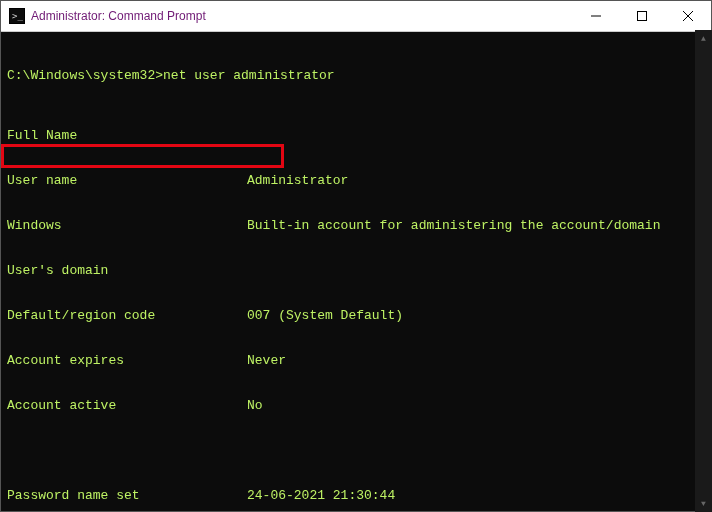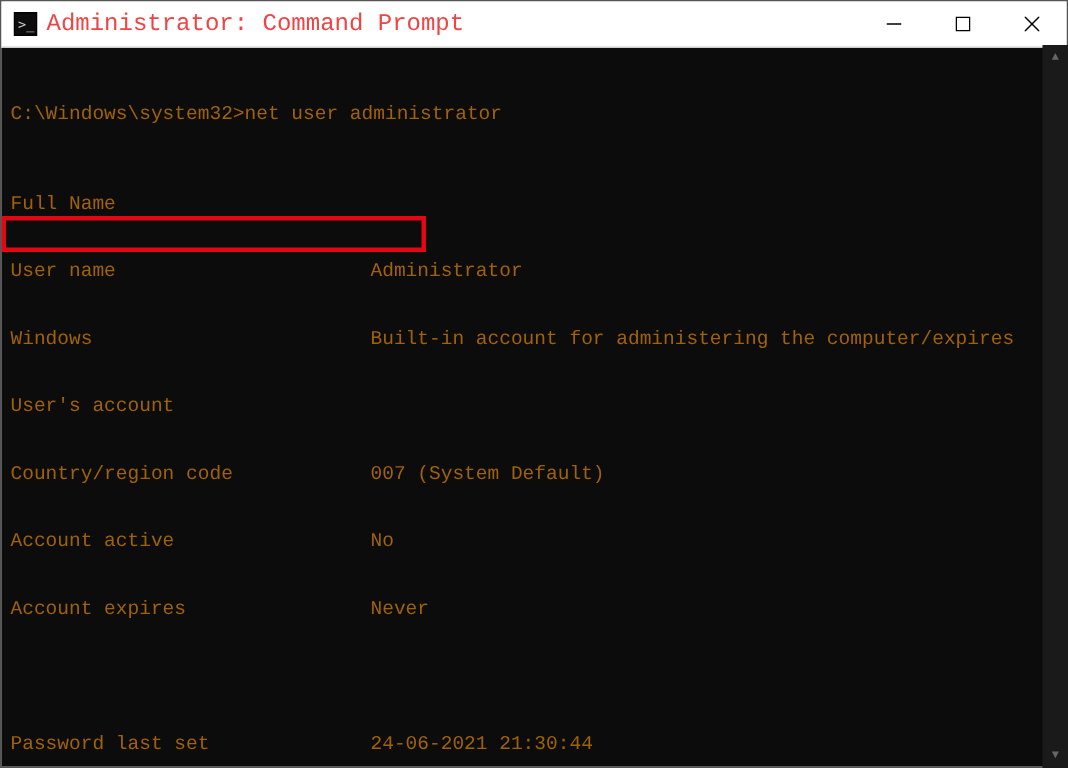--- a/index.html
+++ b/index.html
@@ -1,24 +1,24 @@
 <!DOCTYPE html>
 <html><head>
 <meta charset="utf-8">
 <style>
   html,body{margin:0;padding:0;font-family:"Consolas","Courier New",monospace;background:#888}
   .window{width:712px;height:512px;background:#fff;border:1px solid #555;box-sizing:border-box;display:flex;flex-direction:column}
   .titlebar{height:30px;background:#fff;display:flex;align-items:center;border-bottom:1px solid #ccc}
   .app-icon{width:16px;height:16px;margin:0 6px 0 8px;display:inline-block}
   .app-icon svg{display:block}
-  .title-text{font-family:Liberation Mono, monospace;font-size:16px;color:#ef4444;flex:0 0 auto}
+  .title-text{font-family:Liberation Sans, sans-serif;font-size:12px;color:#701a75;flex:0 0 auto}
   .spacer{flex:1}
   .winbtn{width:46px;height:30px;display:flex;align-items:center;justify-content:center;font-family:"Segoe UI",Arial,sans-serif;font-size:12px;color:#000;cursor:default}
   .winbtn svg{display:block}
-  .terminal{flex:1;background:#0c0c0c;color:#a16207;font-size:13px;line-height:15px;padding:6px 0 0 6px;white-space:pre;overflow:hidden;position:relative}
+  .terminal{flex:1;background:#0c0c0c;color:#bef264;font-size:13px;line-height:15px;padding:6px 0 0 6px;white-space:pre;overflow:hidden;position:relative}
   .row{display:block}
   .col1{display:inline-block;min-width:240px;vertical-align:top}
   .col2{display:inline-block;vertical-align:top}
   .highlight-outline{position:absolute;border:3px solid #e30613;pointer-events:none}
   .scrollbar{position:absolute;right:0;top:30px;bottom:0;width:17px;background:#1a1a1a;display:flex;flex-direction:column;align-items:center}
   .sb-btn{width:17px;height:17px;display:flex;align-items:center;justify-content:center;color:#666;font-size:8px}
   .sb-track{flex:1;width:17px}
 </style>
 </head>
 <body>
@@ -51,27 +51,27 @@
           <line x1="10" y1="0" x2="0" y2="10" stroke="#000" stroke-width="1"></line>
         </svg>
       </div>
   </div>
 
   <div class="terminal">
     <div class="row"><span>C:\Windows\system32&gt;</span><span>net user administrator</span></div>
 
     <div class="row"><span class="col1">Full Name</span><span class="col2"></span></div>
     <div class="row"><span class="col1">User name</span><span class="col2">Administrator</span></div>
-    <div class="row"><span class="col1">Windows</span><span class="col2">Built-in account for administering the computer/expires</span></div>
-    <div class="row"><span class="col1">User's account</span><span class="col2"></span></div>
-    <div class="row"><span class="col1">Country/region code</span><span class="col2">007 (System Default)</span></div>
+    <div class="row"><span class="col1">Windows</span><span class="col2">Built-in account for administering the account/domain</span></div>
+    <div class="row"><span class="col1">User's domain</span><span class="col2"></span></div>
+    <div class="row"><span class="col1">Default/region code</span><span class="col2">007 (System Default)</span></div>
+    <div class="row"><span class="col1">Account expires</span><span class="col2">Never</span></div>
     <div class="row"><span class="col1">Account active</span><span class="col2">No</span></div>
-    <div class="row"><span class="col1">Account expires</span><span class="col2">Never</span></div>
     <div class="row">&nbsp;</div>
-    <div class="row"><span class="col1">Password last set</span><span class="col2">24-06-2021 21:30:44</span></div>
+    <div class="row"><span class="col1">Password name set</span><span class="col2">24-06-2021 21:30:44</span></div>
     
     
     
     
     
     
     
     
     
     

